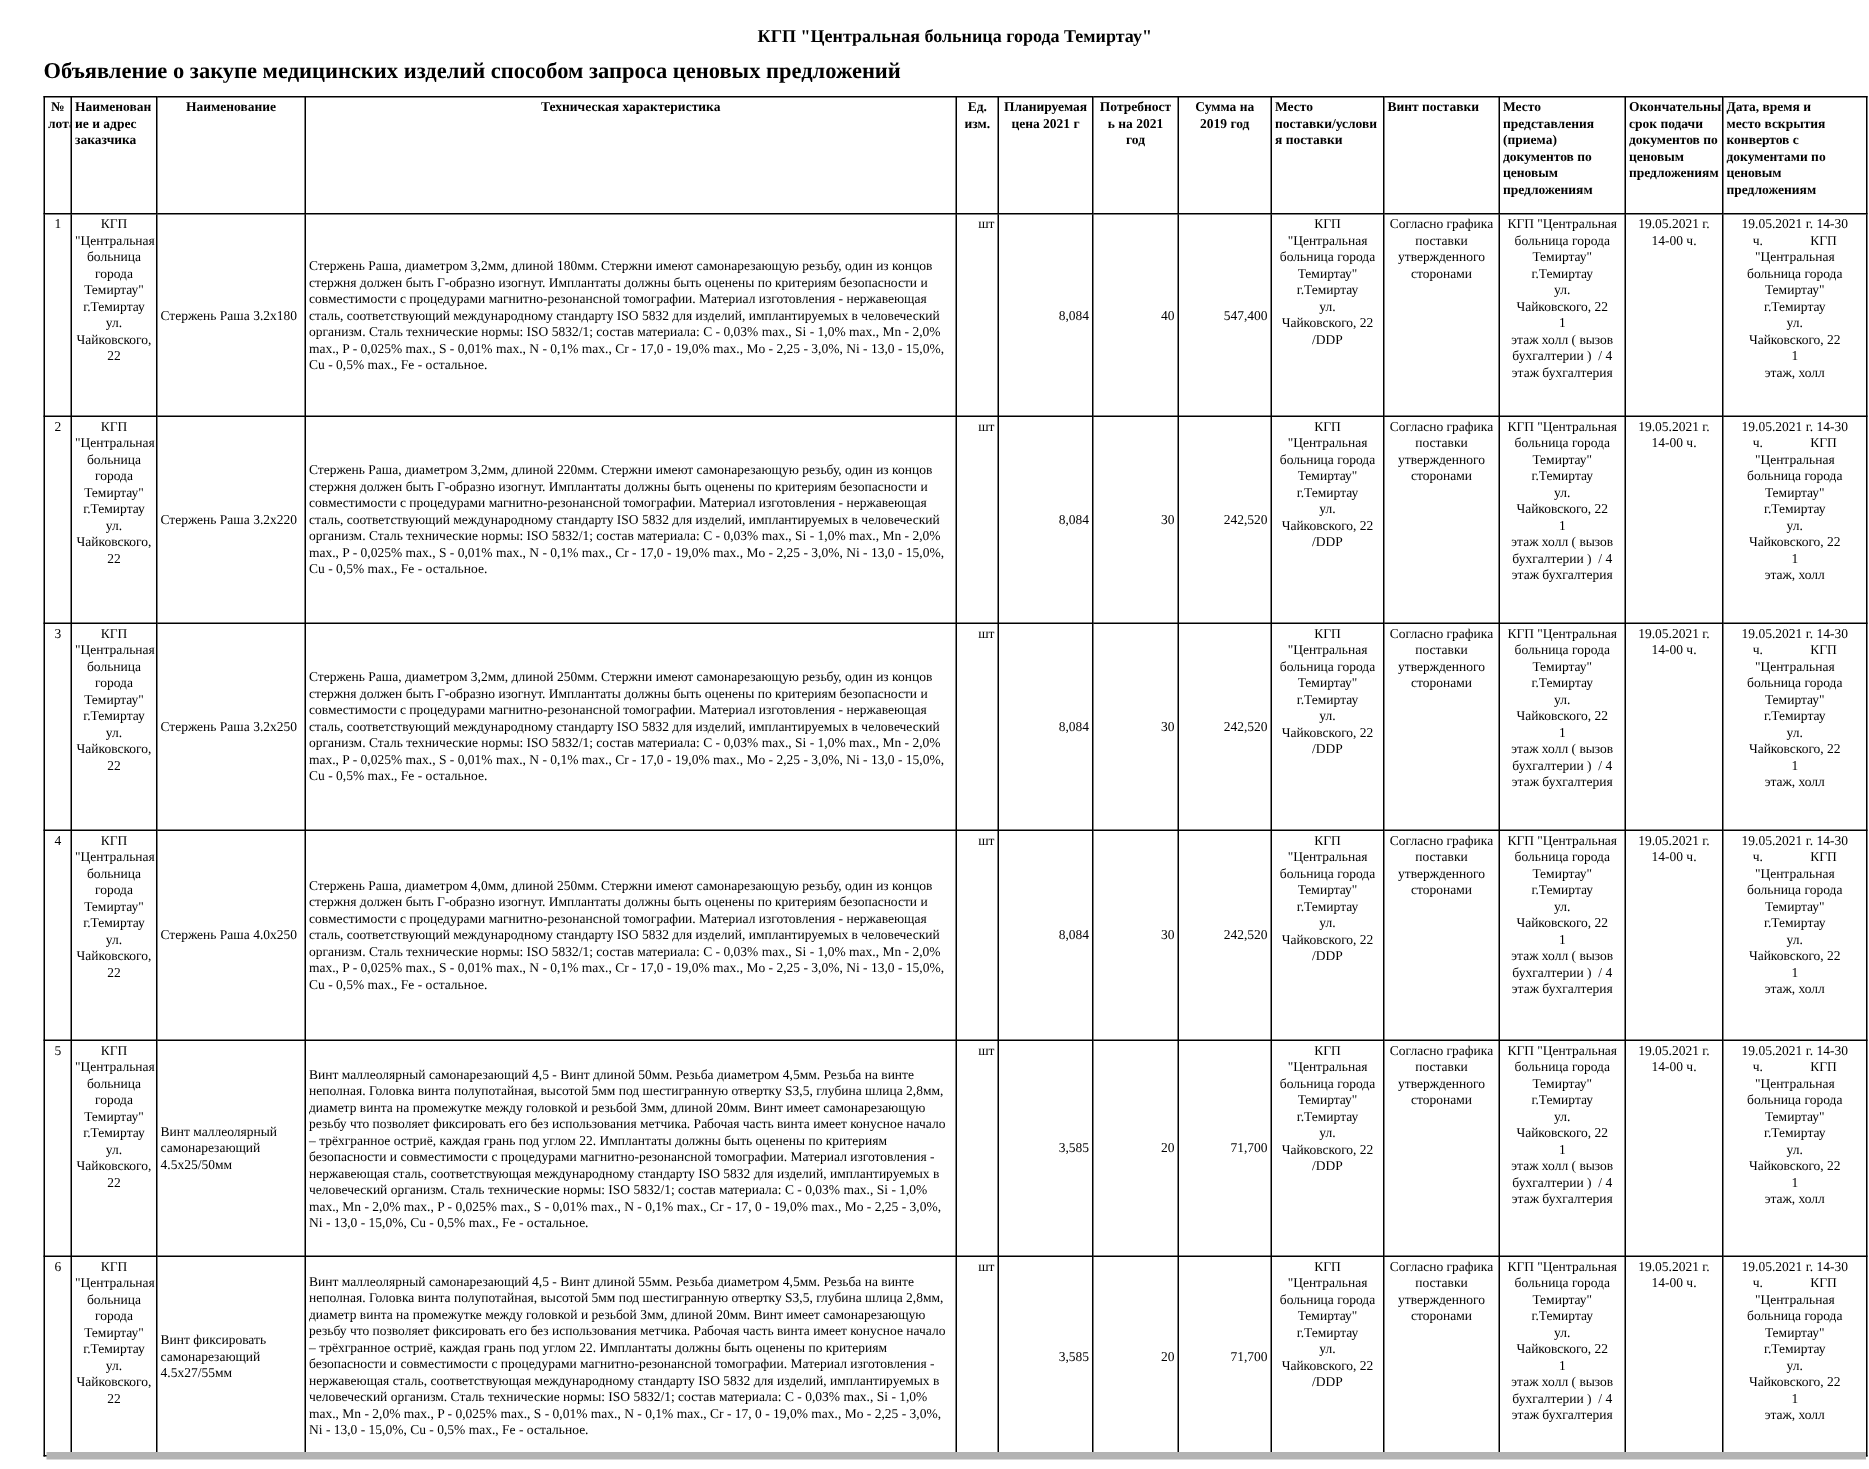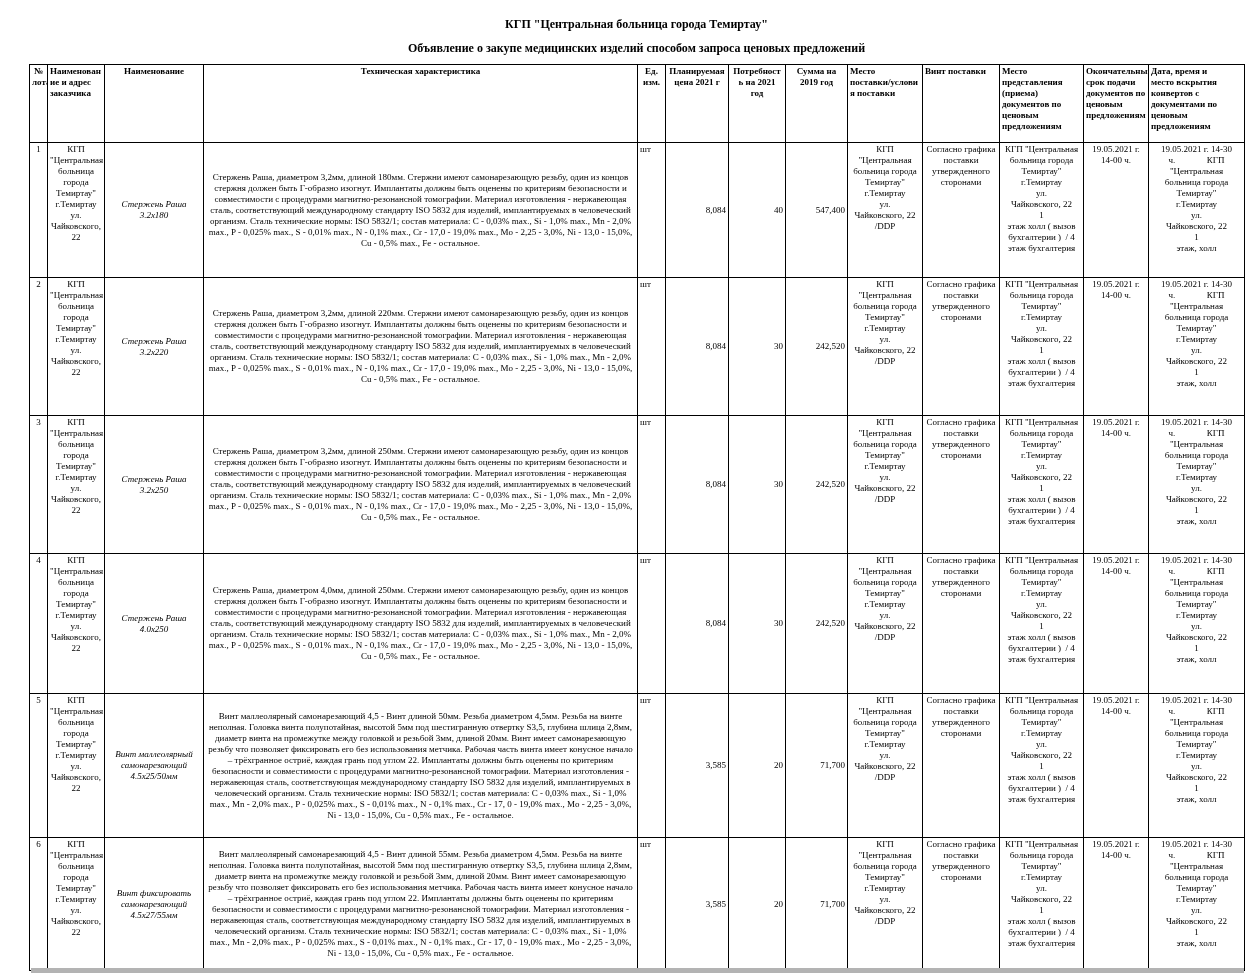--- a/index.html
+++ b/index.html
@@ -10,21 +10,21 @@
     font-family:"Liberation Serif", serif;
     color:#000;
     overflow:hidden;
   }
   .doc-title{
     margin:18px 0 0 29px;width:1215px;
     text-align:center;font-weight:bold;font-size:12px;line-height:13px;
   }
   .doc-subtitle{
     margin:11px 0 0 29px;width:1215px;
-    text-align:center;font-weight:bold;font-size:12px;line-height:13px;font-family:Liberation Serif, serif;
+    text-align:left;font-weight:bold;font-size:15px;line-height:13px;font-family:Liberation Serif, serif;
   }
   table.proc{
     margin:9px 0 0 29px;
     border-collapse:collapse;table-layout:fixed;
     width:1215px;
     font-size:9px;line-height:11px;
   }
   table.proc th, table.proc td{
     border:1px solid #000;
     padding:1px 2px;
@@ -37,23 +37,23 @@
   table.proc th.h-left{text-align:left;margin-top:28px;}
   thead tr{height:78px;}
   tbody tr.r1{height:135px;}
   tbody tr.r2{height:138px;}
   tbody tr.r3{height:138px;}
   tbody tr.r4{height:140px;}
   tbody tr.r5{height:144px;}
   tbody tr.r6{height:133px;}
   td.c-lot{vertical-align:top;text-align:center;}
   td.c-cust{vertical-align:top;text-align:center;white-space:pre-wrap;}
-  td.c-name{vertical-align:middle;text-align:center;font-style:italic;}
-  td.c-tech{vertical-align:middle;text-align:center;padding:2px 3px;}
-  td.c-unit{vertical-align:top;text-align:left;}
+  td.c-name{vertical-align:middle;text-align:left;}
+  td.c-tech{vertical-align:middle;text-align:left;padding:2px 3px;}
+  td.c-unit{vertical-align:top;text-align:right;}
   td.c-num{vertical-align:middle;text-align:right;}
   td.c-pre{vertical-align:top;text-align:center;white-space:pre-wrap;}
   .bottom-shadow{
     position:absolute;left:31px;top:968px;width:1213px;height:5px;
     background:#b3b3b3;
   }
 </style>
 </head>
 <body>
 

